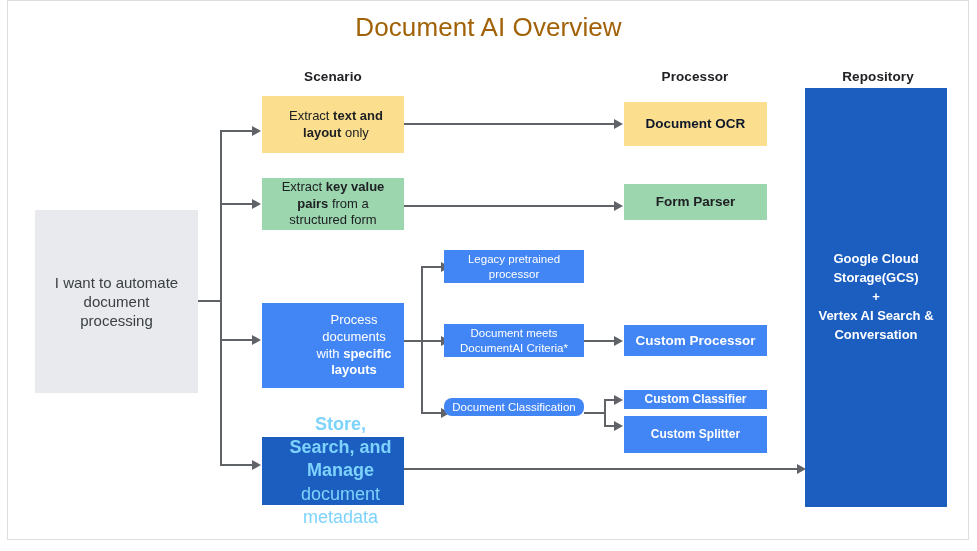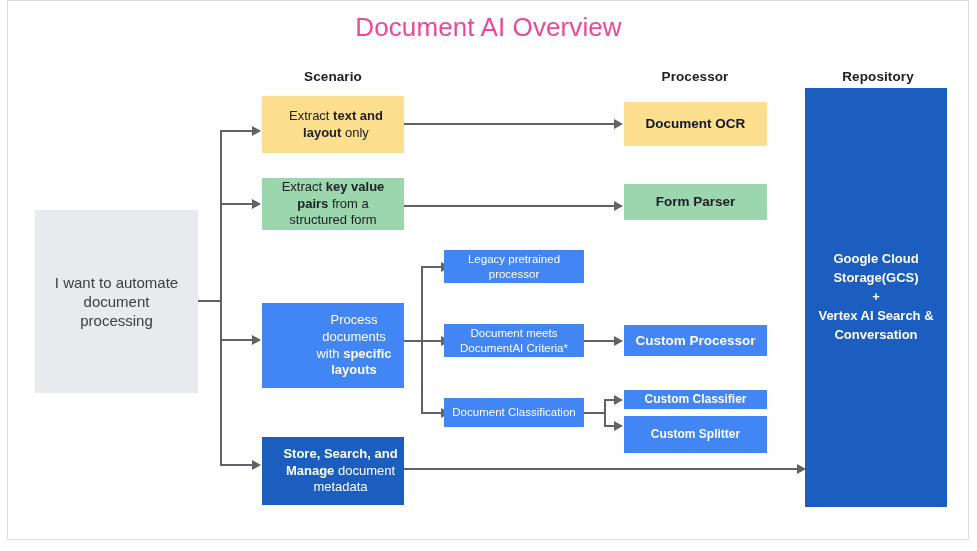--- a/index.html
+++ b/index.html
@@ -30,21 +30,21 @@
     background: #ffffff;
   }
   .title {
     position: absolute;
     left: 0;
     top: 12px;
     width: 977px;
     text-align: center;
     font-size: 26px;
     font-weight: 400;
-    color: #ec4899;
+    color: #a16207;
     letter-spacing: 0.1px;
   }
   .col-head {
     position: absolute;
     font-size: 13.5px;
     font-weight: 700;
     color: #202124;
     text-align: center;
     letter-spacing: 0.1px;
   }
@@ -59,21 +59,21 @@
     padding: 2px 6px;
   }
   .box .txt { display: block; width: 100%; }
   .box b { font-weight: 700; }
 
   .b-gray   { background: #e8eaed; color: #3c4043; font-size: 15px; font-weight: 400; }
   .b-yellow { background: #fbdf8f; color: #202124; font-size: 13px; font-weight: 400; }
   .b-green  { background: #9bd6ae; color: #202124; font-size: 13px; font-weight: 400; }
   .b-blue   { background: #4285f4; color: #ffffff; font-size: 13px; font-weight: 400; }
   .b-blue-sm{ background: #4285f4; color: #ffffff; font-size: 11.5px; font-weight: 400; }
-  .b-darkblue { background: #1b5ec0; color: #ffffff; font-size: 13px; font-weight: 700; padding-left: 21px; }
+  .b-darkblue { background: #1b5ec0; color: #7dd3fc; font-size: 18px; font-weight: 700; padding-left: 21px; }
   .b-proc   { background: #fbdf8f; color: #0f172a; font-size: 13.5px; font-weight: 700; }
   .b-proc-g { background: #9bd6ae; color: #202124; font-size: 13.5px; font-weight: 700; }
   .b-proc-b { background: #4285f4; color: #ffffff; font-size: 13.5px; font-weight: 700; }
   .b-proc-bs{ background: #4285f4; color: #ffffff; font-size: 12px; font-weight: 700; }
   .b-repo   { background: #1b5ec0; color: #ffffff; font-size: 13px; font-weight: 700; line-height: 1.45; }
 
   
   .hline {
     position: absolute;
     height: 2px;
@@ -167,21 +167,21 @@
       <span>Legacy pretrained</span><br><span>processor</span>
     </span>
   </div>
 
   <div class="box b-blue-sm" style="left:444px; top:324px; width:140px; height:33px;">
     <span class="txt">
       <span>Document meets</span><br><span>DocumentAI Criteria*</span>
     </span>
   </div>
 
-  <div class="box b-blue-sm" style="left:444px; top:398px; width:140px; height:29px;">
+  <div class="box b-blue-sm" style="left:444px; top:398px; width:140px; height:18px;border-radius:8px;">
     <span class="txt">Document Classification</span>
   </div>
 
   <div class="hline" style="left:584px; top:340px; width:32px;"></div>
   <div class="arrow" style="left:614px; top:336px;"></div>
 
   <div class="hline" style="left:584px; top:412px; width:22px;"></div>
   <div class="vline" style="left:604px; top:399px; height:28px;"></div>
   <div class="hline" style="left:604px; top:399px; width:13px;"></div>
   <div class="arrow" style="left:614px; top:395px;"></div>

